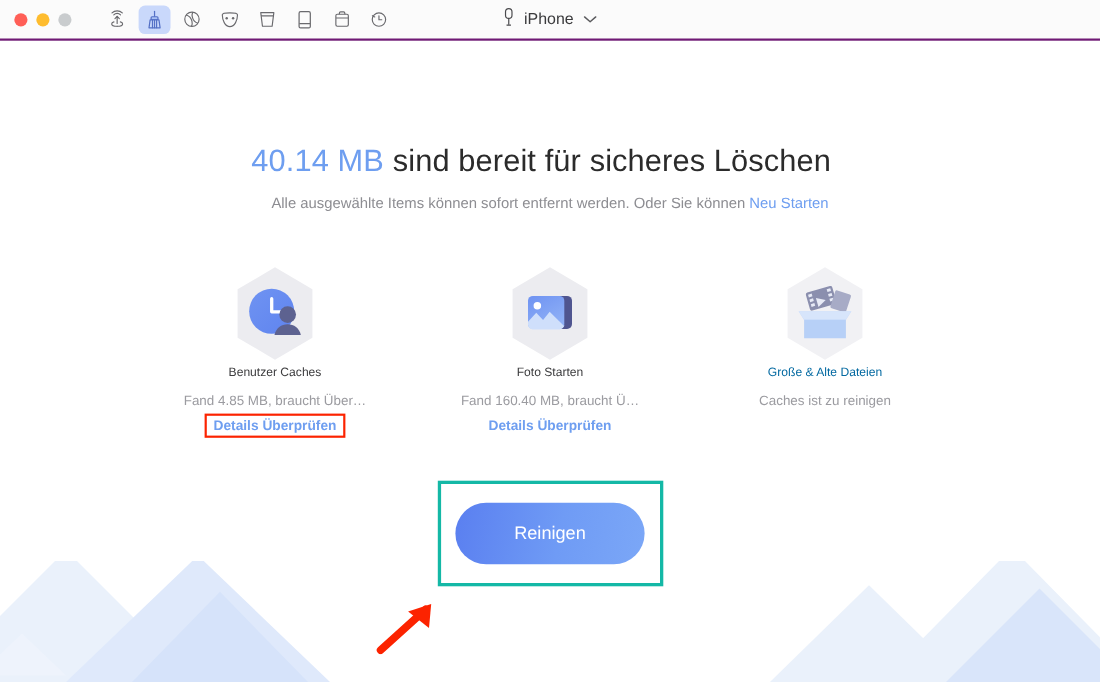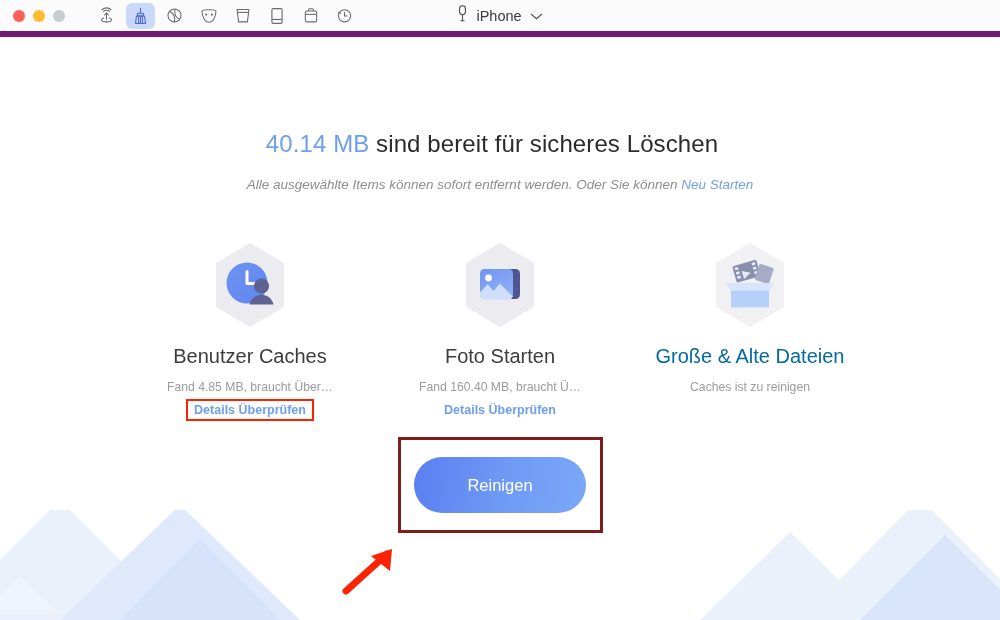--- a/index.html
+++ b/index.html
@@ -14,21 +14,21 @@
     width: 1000px; height: 620px;
     background: #ffffff;
     overflow: hidden;
   }
 
   
   .titlebar {
     position: relative;
     height: 37px;
     background: #fbfbfb;
-    border-bottom: 6px solid #701a75;
+    border-bottom: 2px solid #701a75;
     display: flex;
     align-items: center;
     z-index: 20;
   }
   .traffic {
     display: flex;
     align-items: center;
     gap: 8px;
     padding-left: 13px;
   }
@@ -75,33 +75,32 @@
   .content {
     position: relative;
     height: 583px;
     z-index: 10;
   }
 
   .headline {
     position: absolute;
     top: 93px; left: 0; right: 16px;
     text-align: center;
-    font-size: 24px;
+    font-size: 28px;
     color: #2b2b2b;
     letter-spacing: 0.1px;
   }
   .headline .amount { color: #6e9ef0; }
 
   .subline {
     position: absolute;
     top: 140px; left: 0; right: 0;
     text-align: center;
     font-size: 13.5px;
     color: #8d8d92;
-    font-style: italic;
   }
   .subline .link { color: #6e9ef0; }
 
   
   .cards {
     position: absolute;
     top: 200px; left: 0; right: 0;
     display: flex;
     justify-content: center;
   }
@@ -110,22 +109,21 @@
     display: flex;
     flex-direction: column;
     align-items: center;
   }
   .hex-wrap {
     width: 96px; height: 96px;
     display: flex; align-items: center; justify-content: center;
     position: relative;
   }
   .card-title {
-    margin-top: 12px;
-    font-size: 20px;
+    font-size: 11px;
     color: #3c3c3e;
   }
   .card-title.muted { color: #0369a1; }
   .card-sub {
     margin-top: 12px;
     font-size: 12.2px;
     color: #9b9ba0;
   }
   .card-link {
     margin-top: 9px;
@@ -144,21 +142,21 @@
 
   
   .cta-zone {
     position: absolute;
     top: 400px; left: 0; right: 0;
     display: flex; justify-content: center;
   }
   .cta-box {
     position: relative;
     width: 205px; height: 96px;
-    border: 3px solid #7f1d1d;
+    border: 3px solid #14b8a6;
     display: flex; align-items: center; justify-content: center;
   }
   .cta-btn {
     width: 172px; height: 56px;
     border-radius: 28px;
     border: none;
     background: linear-gradient(100deg, #5a7ff0 0%, #6f9bf5 55%, #7ba7f7 100%);
     color: #ffffff;
     font-size: 16.5px;
     font-family: "Liberation Sans", sans-serif;

